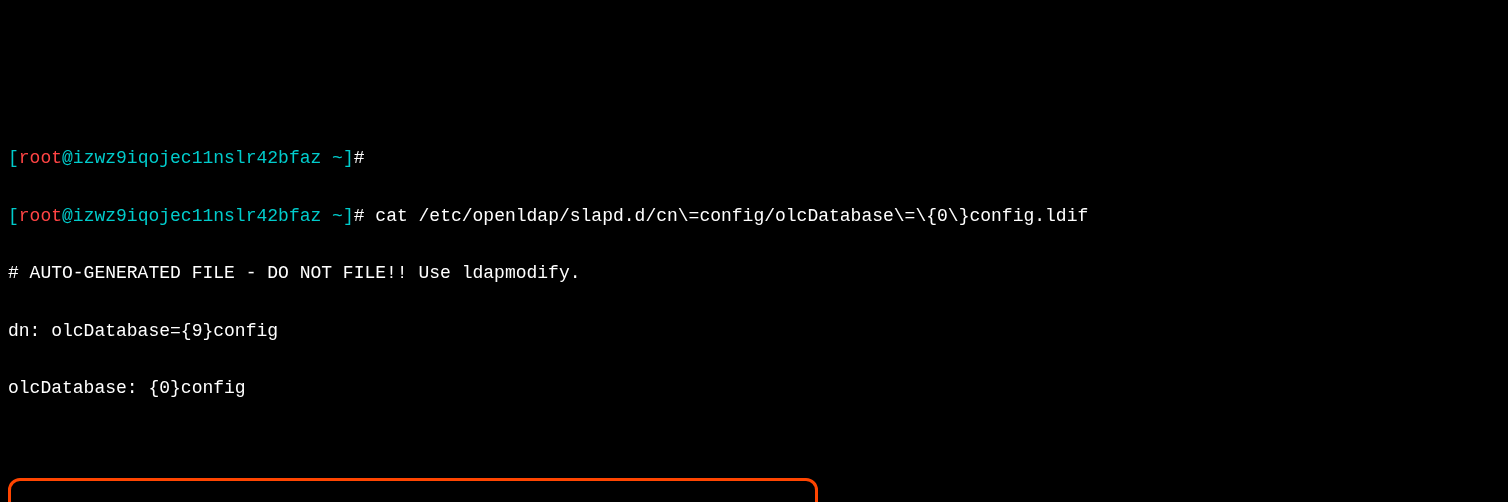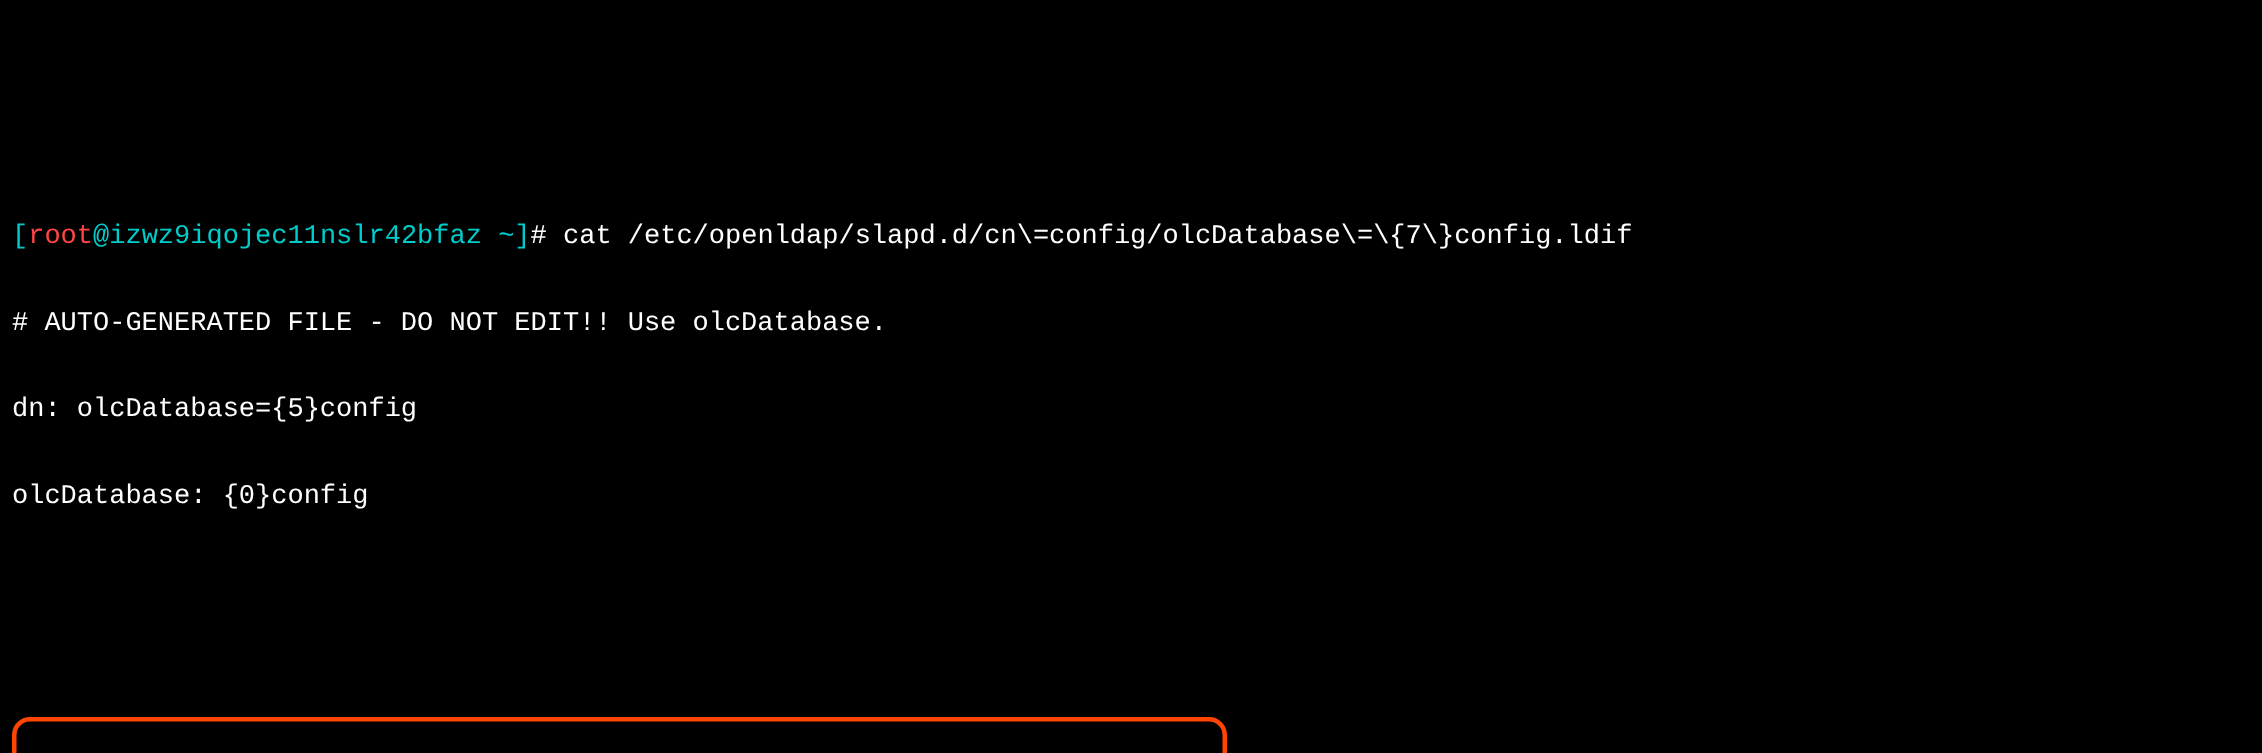--- a/index.html
+++ b/index.html
@@ -46,23 +46,24 @@
     .terminal-container {
       position: relative;
     }
   </style>
 </head>
 <body>
 
 
 
 <div class="terminal-container">
-<span class="line"><span class="bracket">[</span><span class="root">root</span><span class="host">@</span><span class="host">izwz9iqojec11nslr42bfaz</span><span class="tilde"> ~</span><span class="bracket">]</span><span class="white">#</span><span class="white"> cat /etc/openldap/slapd.d/cn\=config/olcDatabase\=\{7\}config.ldif</span></span>
-<span class="line"># AUTO-GENERATED FILE - DO NOT EDIT!! Use olcDatabase.</span>
-<span class="line">dn: olcDatabase={5}config</span>
+<span class="line"><span class="bracket">[</span><span class="root">root</span><span class="host">@</span><span class="host">izwz9iqojec11nslr42bfaz</span><span class="tilde"> ~</span><span class="bracket">]</span><span class="white">#</span></span>
+<span class="line"><span class="bracket">[</span><span class="root">root</span><span class="host">@</span><span class="host">izwz9iqojec11nslr42bfaz</span><span class="tilde"> ~</span><span class="bracket">]</span><span class="white">#</span><span class="white"> cat /etc/openldap/slapd.d/cn\=config/olcDatabase\=\{0\}config.ldif</span></span>
+<span class="line"># AUTO-GENERATED FILE - DO NOT FILE!! Use ldapmodify.</span>
+<span class="line">dn: olcDatabase={9}config</span>
 <span class="line">olcDatabase: {0}config</span>
 
 
 
 
 
 
 
 
 

